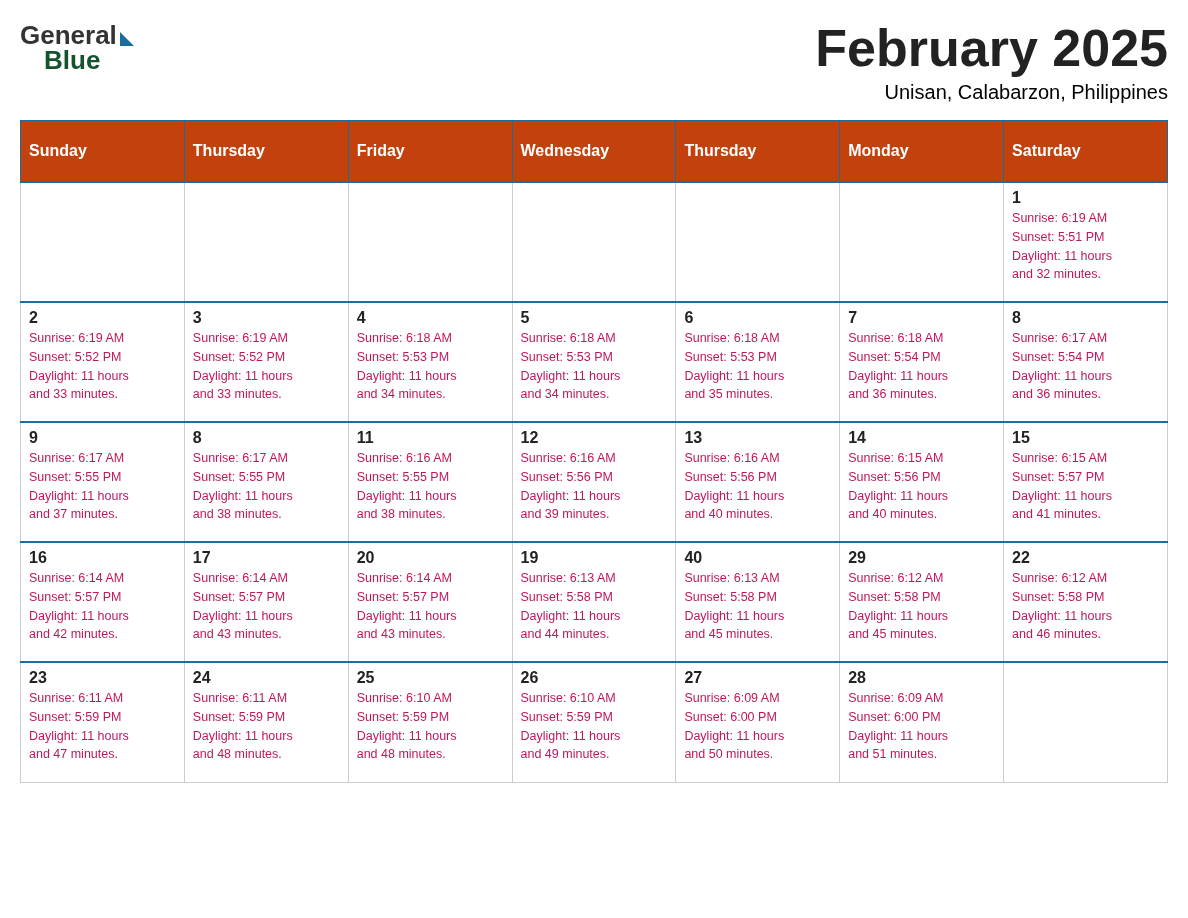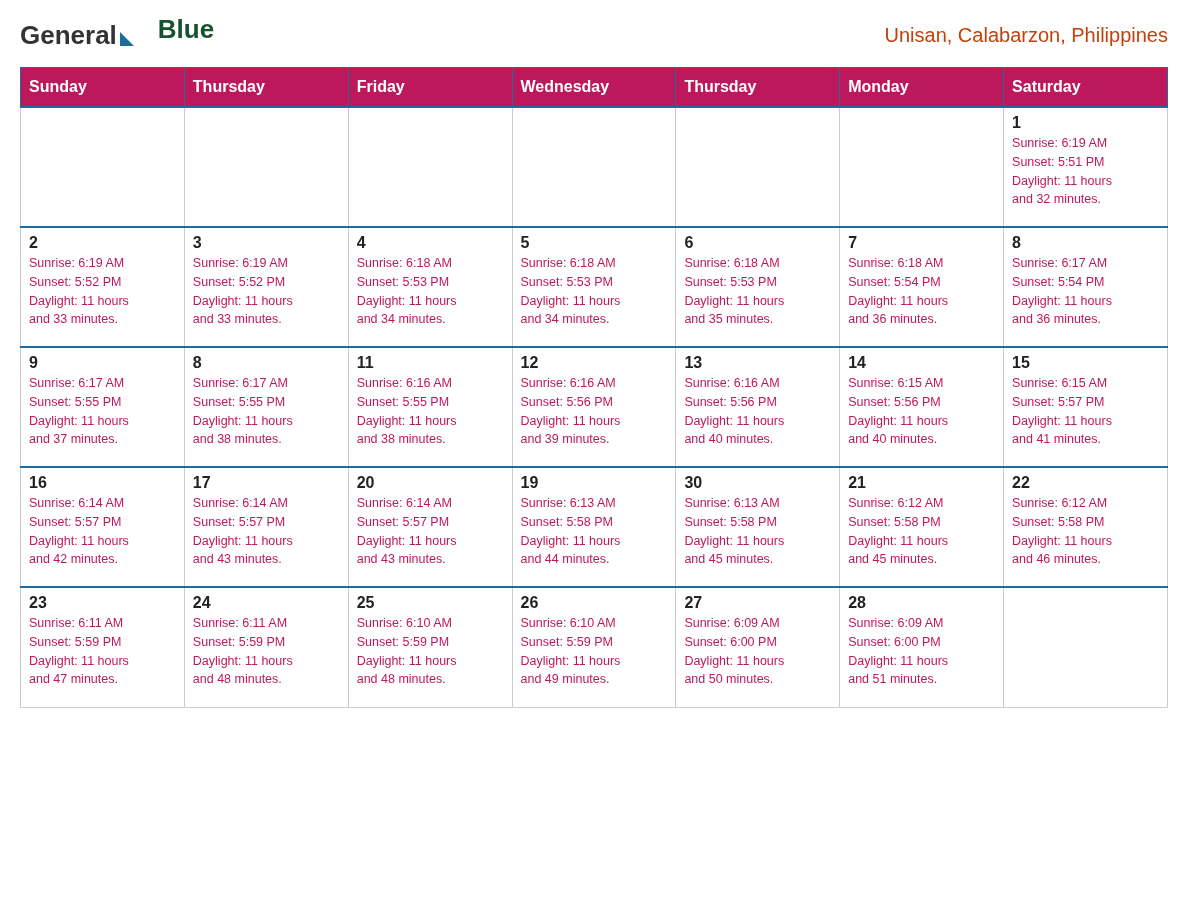--- a/index.html
+++ b/index.html
@@ -11,21 +11,21 @@
       min-height: 918px;
     }
     .header {
       display: flex;
       justify-content: space-between;
       align-items: flex-start;
       margin-bottom: 16px;
     }
     .logo {
       display: flex;
-      flex-direction: row;
+      flex-direction: column;
       align-items: flex-start;
     }
     .logo-top {
       display: flex;
       align-items: center;
     }
     .logo-general {
       font-size: 26px;
       font-weight: bold;
       color: #333;
@@ -50,33 +50,33 @@
       text-align: right;
     }
     .month-title {
       font-size: 52px;
       font-weight: bold;
       color: #222;
       line-height: 1.1;
     }
     .location {
       font-size: 20px;
-      color: #c2410c;
+      color: #000000;
       margin-top: 4px;
     }
     .calendar {
       width: 100%;
       border-collapse: collapse;
     }
     .calendar th {
-      background-color: #be185d;
+      background-color: #c2410c;
       color: #fff;
       font-size: 16px;
       font-weight: bold;
-      padding: 10px 8px;
+      padding: 21px 8px;
       text-align: left;
       border: 1px solid #1a6e9e;
     }
     .calendar td {
       vertical-align: top;
       border: 1px solid #ccc;
       border-top: 2px solid #1a6e9e;
       padding: 6px 8px;
       width: 14.28%;
       min-height: 110px;
@@ -111,20 +111,21 @@
     <div class="logo-top">
       <span class="logo-general">General</span>
       <div class="logo-arrow"></div>
     </div>
     <div style="display:flex; align-items:center;">
       <span style="width:6px;"></span>
       <span class="logo-bottom">Blue</span>
     </div>
   </div>
   <div class="title-section">
+    <div class="month-title">February 2025</div>
     <div class="location">Unisan, Calabarzon, Philippines</div>
   </div>
 </div>
 
 <table class="calendar">
   <thead>
     <tr>
     <th>Sunday</th>
         <th>Thursday</th>
         <th>Friday</th>
@@ -275,28 +276,28 @@
 and 43 minutes.</div>
         </td>
         <td>
           <div class="day-number">19</div>
           <div class="day-info" style="white-space: pre-line;">Sunrise: 6:13 AM
 Sunset: 5:58 PM
 Daylight: 11 hours
 and 44 minutes.</div>
         </td>
         <td>
-          <div class="day-number">30</div>
+          <div class="day-number">40</div>
           <div class="day-info" style="white-space: pre-line;">Sunrise: 6:13 AM
 Sunset: 5:58 PM
 Daylight: 11 hours
 and 45 minutes.</div>
         </td>
         <td>
-          <div class="day-number">21</div>
+          <div class="day-number">29</div>
           <div class="day-info" style="white-space: pre-line;">Sunrise: 6:12 AM
 Sunset: 5:58 PM
 Daylight: 11 hours
 and 45 minutes.</div>
         </td>
         <td>
           <div class="day-number">22</div>
           <div class="day-info" style="white-space: pre-line;">Sunrise: 6:12 AM
 Sunset: 5:58 PM
 Daylight: 11 hours

